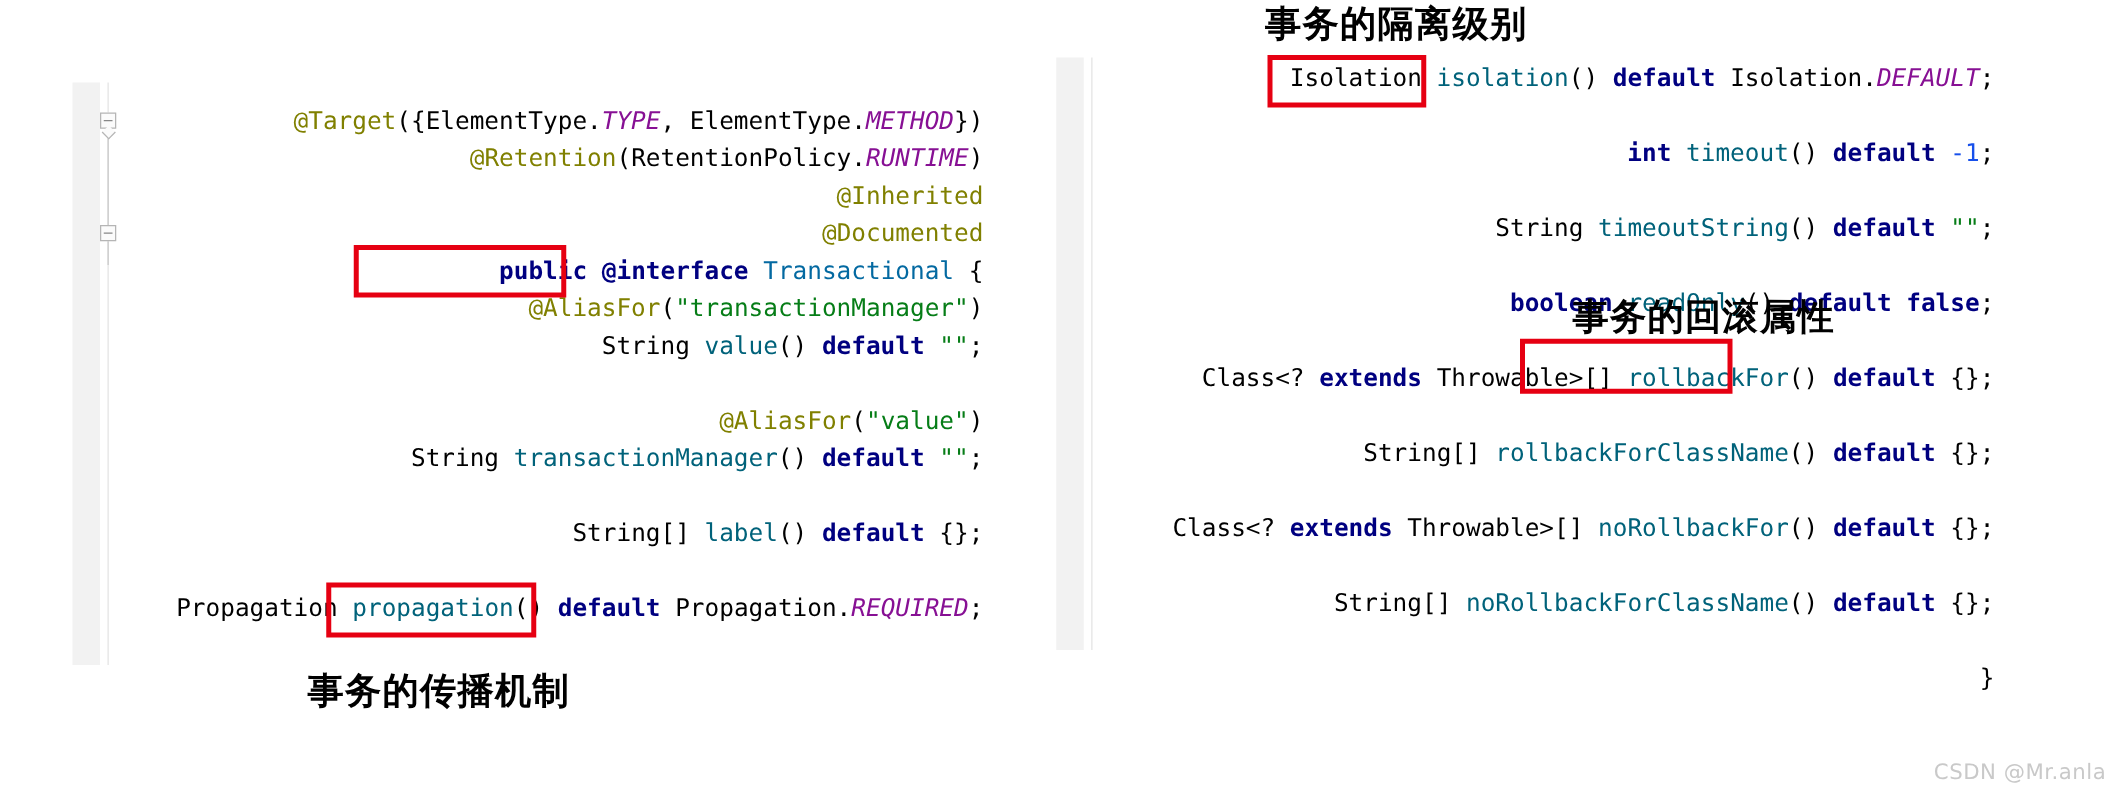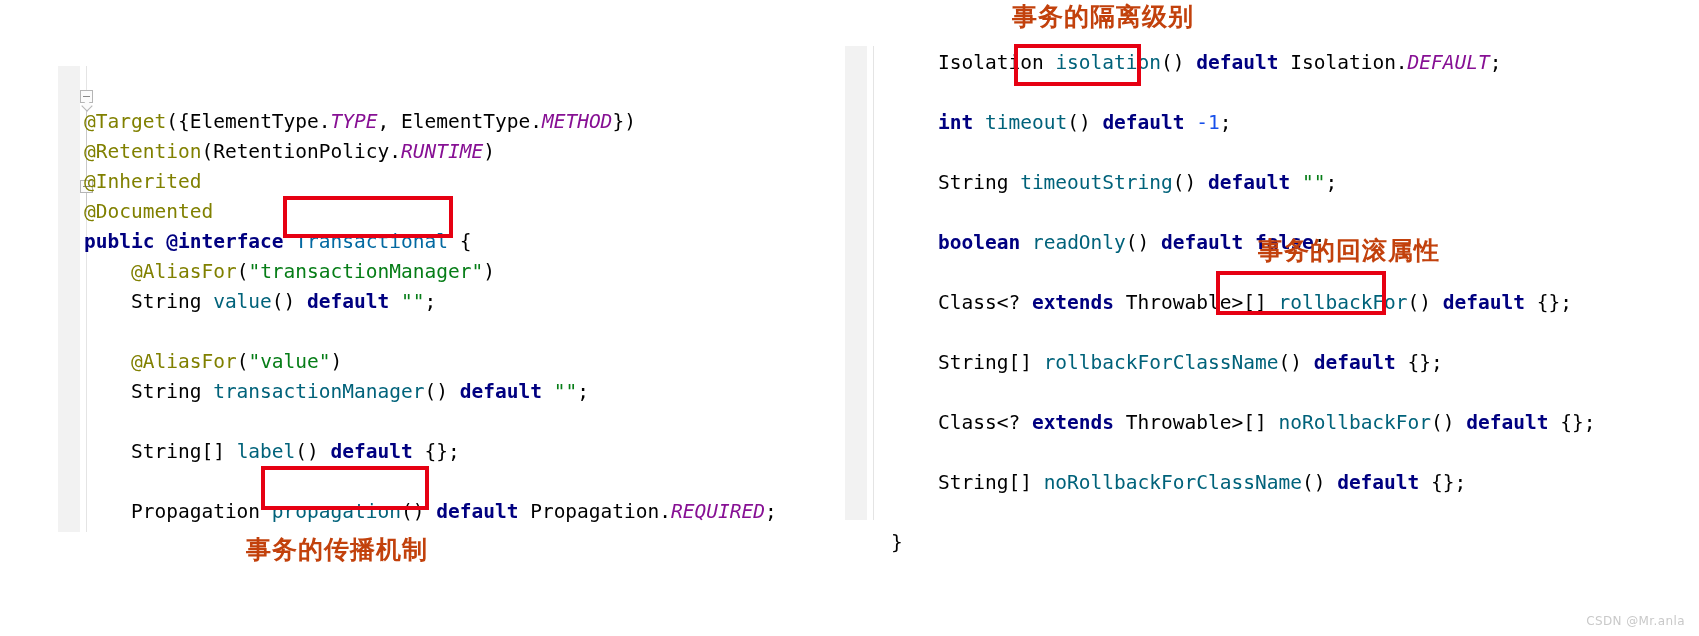--- a/index.html
+++ b/index.html
@@ -93,24 +93,24 @@
 
   
   .code {
     position: absolute;
     white-space: pre;
     font-family: "DejaVu Sans Mono", monospace;
     font-size: 19.5px;
     line-height: 30px;
     letter-spacing: 0px;
   }
-  #code-left  { left: 26px; top: 82px; margin-top: 25px; }
+  #code-left  { left: 36px; top: 82px; }
   #code-right { left: 46px; top: 48px; }
 
-  .ln { display: block; height: 30px; }
+  .ln { display: block; height: 30px; text-align: right; }
 
   
   .kw      { color: #000080; font-weight: bold; }      
   .anno    { color: #808000; }                         
   .meth    { color: #00627a; }                         
   .stat    { color: #871094; font-style: italic; }     
   .str     { color: #067d17; }                         
   .num     { color: #1750eb; }                         
   .plain   { color: #000000; }
   .iface   { color: #0369a1; }                         
@@ -120,36 +120,36 @@
     position: absolute;
     border: 4px solid #e60012;
     box-sizing: border-box;
     background: transparent;
     pointer-events: none;
   }
 
   
   .annot {
     position: absolute;
-    color: #c2410c;
+    color: #000000;
     font-family: "DejaVu Sans", sans-serif;
-    font-size: 25px;
+    font-size: 29px;
     font-weight: 700;
     white-space: nowrap;
     letter-spacing: 1px;
   }
 
   
   #watermark {
     position: absolute;
     right: 14px;
     bottom: 8px;
     color: #c9c9c9;
     font-family: "DejaVu Sans", sans-serif;
-    font-size: 12px;
+    font-size: 17px;
     letter-spacing: 0.4px;
   }
 </style>
 </head>
 <body>
 
 <div class="pane" id="pane-left">
 
   <div class="gutter" id="gutter-left"></div>
   <div class="gutter-rule" id="rule-left"></div>

